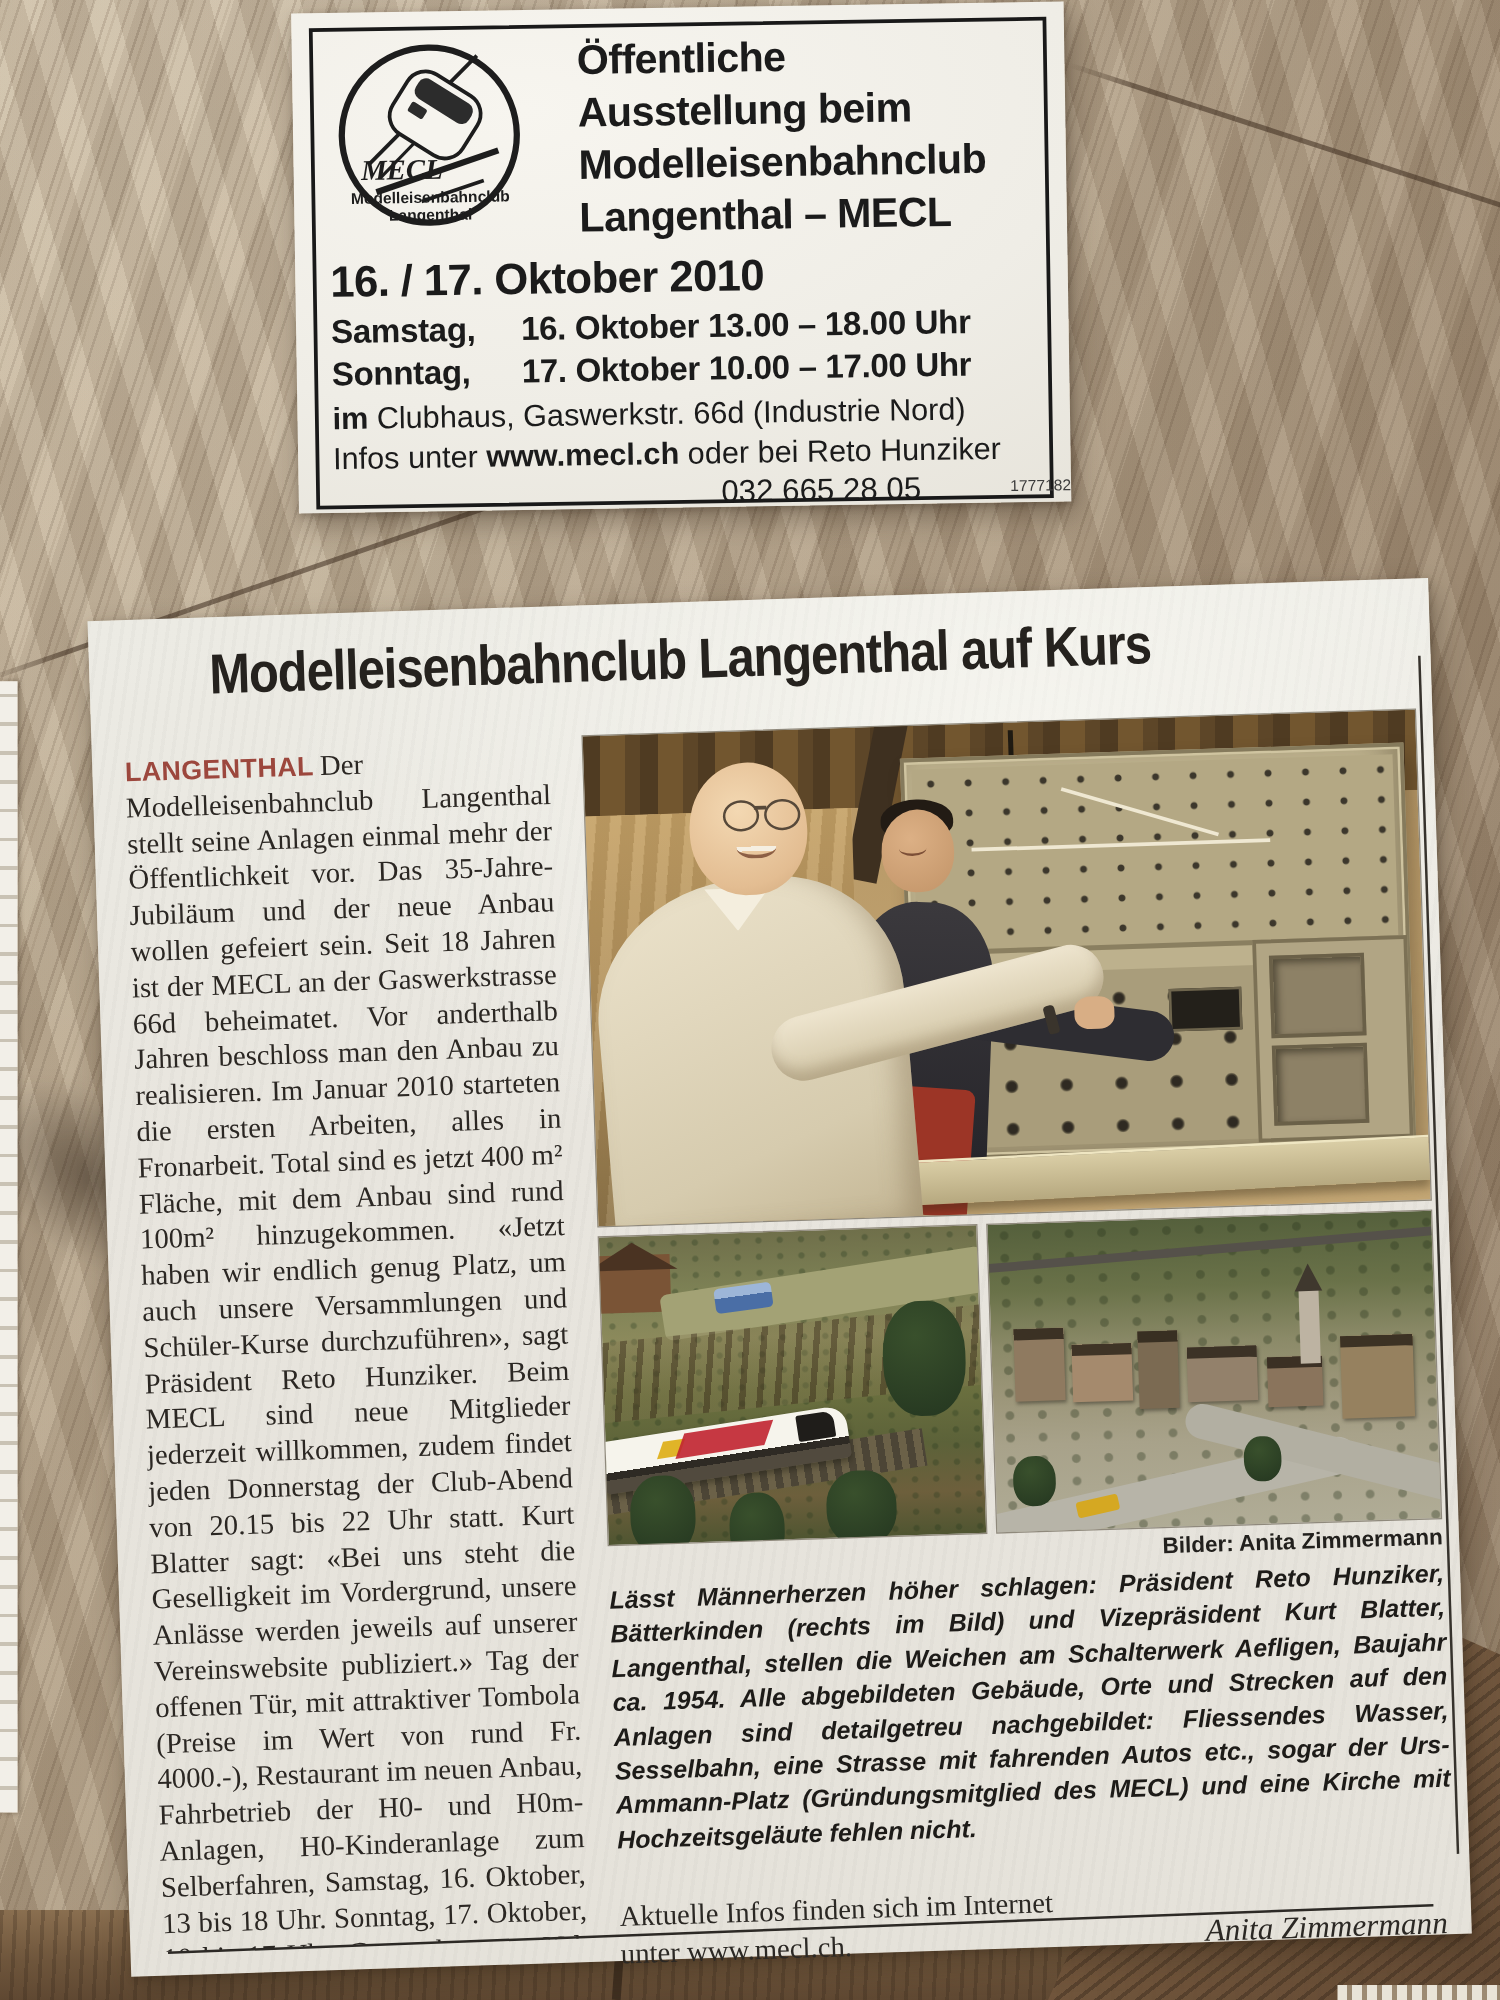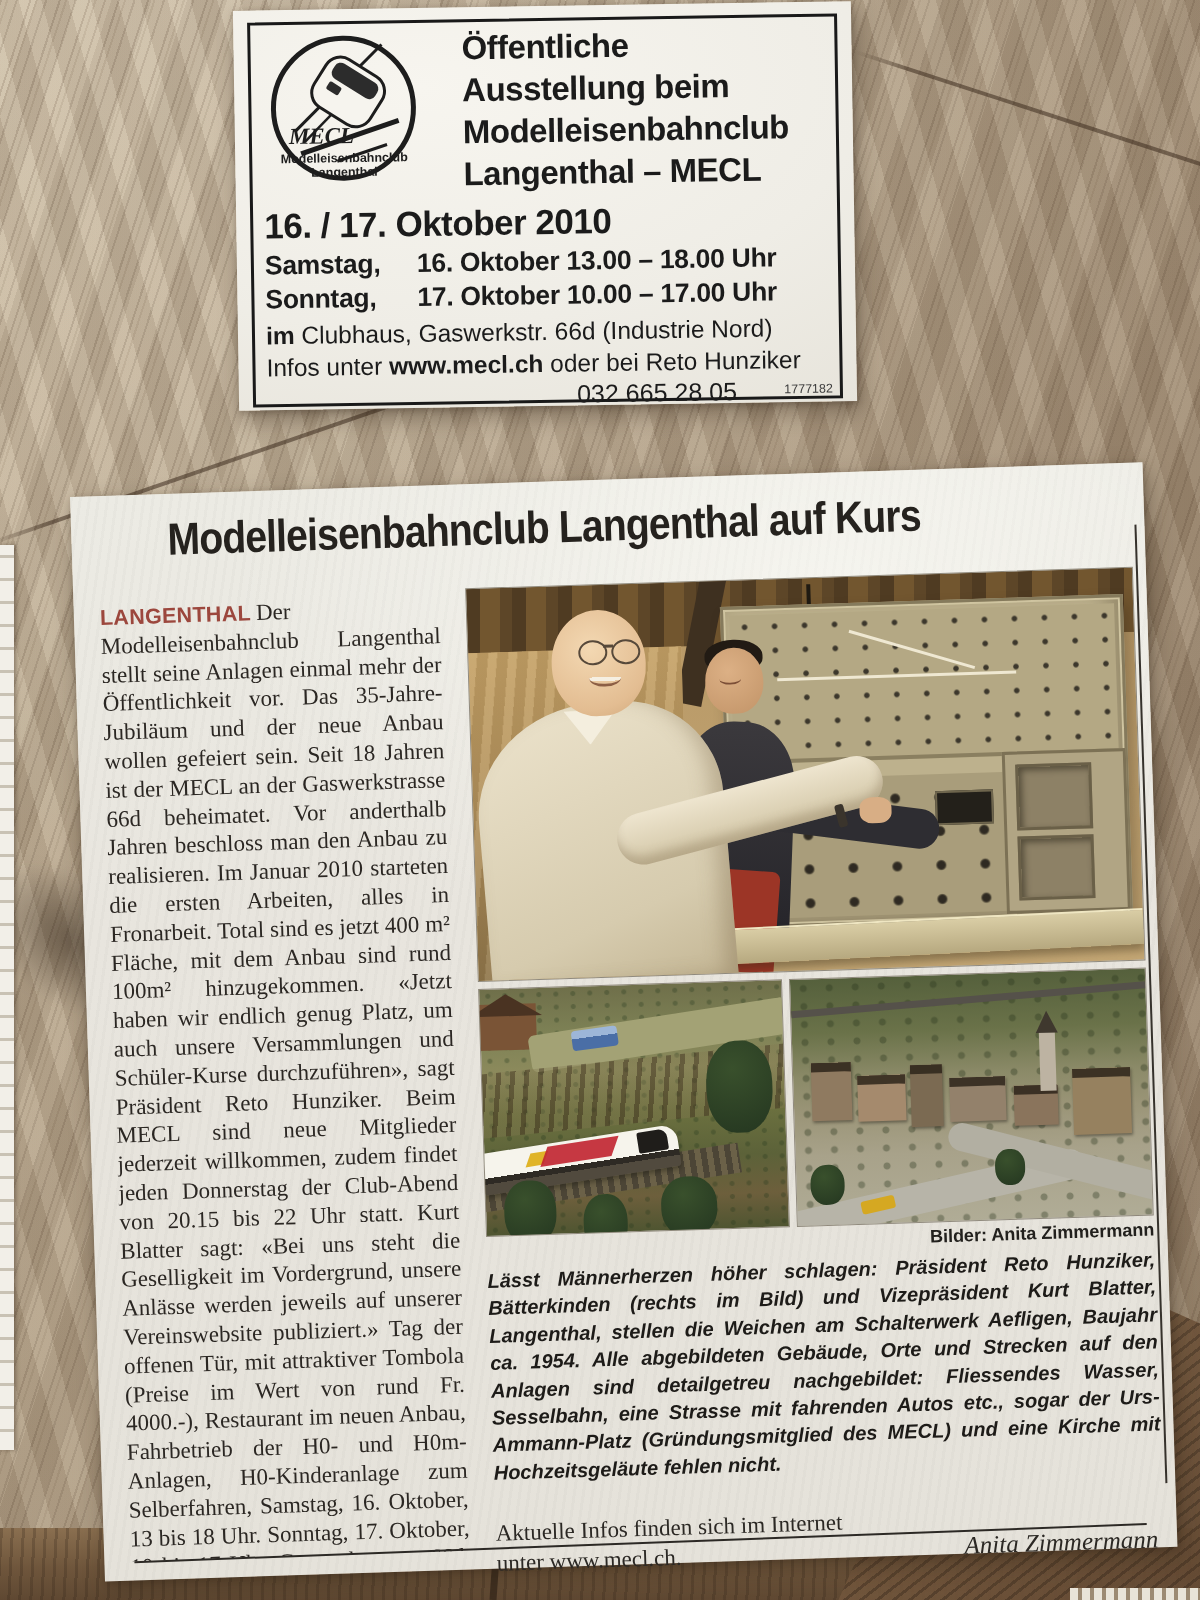--- a/index.html
+++ b/index.html
@@ -47,21 +47,21 @@
   .ad-frame{position:absolute;inset:12px 14px 3px 14px;border:3px solid #191919;}
   .ad-logo{position:absolute;left:30px;top:20px;width:158px;height:158px;}
   .ad-title{position:absolute;left:228px;top:20px;font-weight:bold;font-size:33px;
     line-height:42px;letter-spacing:-0.5px;}
   .ad-date{position:absolute;left:28px;top:196px;font-weight:bold;font-size:35px;letter-spacing:-0.5px;}
   .ad-row{position:absolute;left:28px;font-weight:bold;font-size:26.5px;letter-spacing:-0.3px;}
   .ad-row .day{display:inline-block;width:152px;}
   .ad-venue{position:absolute;left:28px;top:312px;font-size:24.5px;}
   .ad-info{position:absolute;left:28px;top:344px;font-size:24.5px;}
   .ad-phone{position:absolute;right:120px;top:374px;font-size:25px;}
-  .ad-ref{position:absolute;right:24px;top:380px;font-size:12.5px;color:#3d3d3d;margin-left:28px;}
+  .ad-ref{position:absolute;right:0;top:380px;font-size:12.5px;color:#3d3d3d;margin-left:28px;}
 
   
   .article-clip{position:absolute;z-index:5;left:70px;top:497px;width:1073px;height:1085px;
     transform:rotate(-1.85deg);transform-origin:0 0;color:#2b2824;background:
     radial-gradient(80% 50% at 70% 10%, rgba(255,255,250,.5), transparent 70%),
     repeating-linear-gradient(100deg, rgba(120,120,115,.04) 0 3px, transparent 3px 9px),
     linear-gradient(180deg,#ecebe4 0%,#e8e5de 40%,#e5e2da 100%);
     box-shadow:4px 10px 24px rgba(48,34,20,.4),1px 2px 6px rgba(48,34,20,.28);}
   .headline{position:absolute;left:96px;top:20px;margin:0;white-space:nowrap;
     font-size:45px;font-weight:bold;letter-spacing:-1px;color:#25221e;

